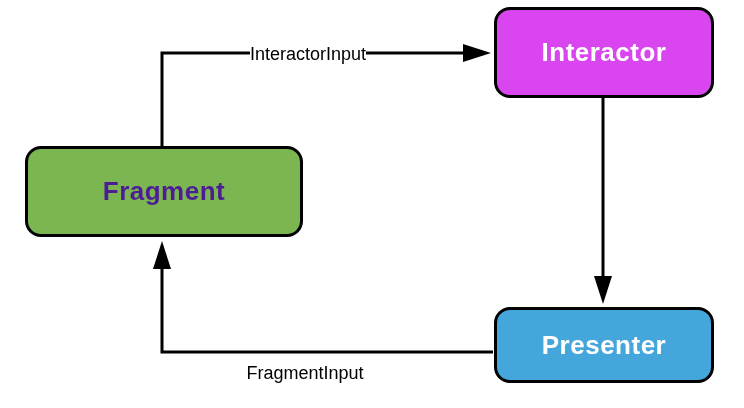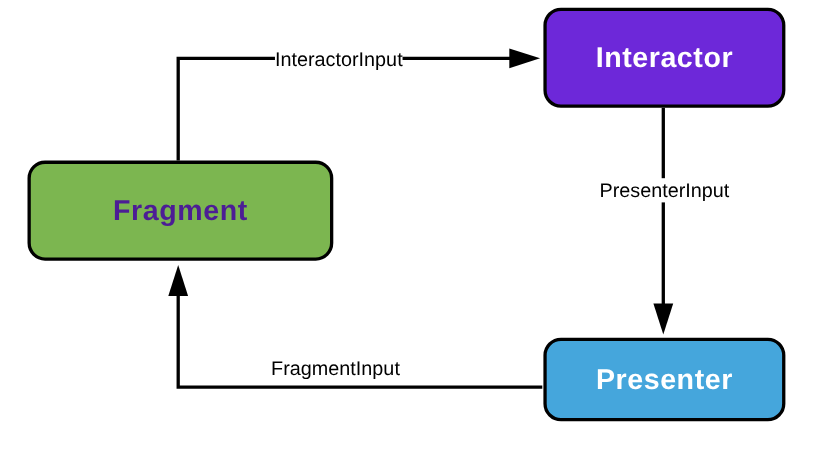--- a/index.html
+++ b/index.html
@@ -56,21 +56,21 @@
     transform: translate(-50%, -50%);
     background: #ffffff;
     color: #000000;
     font-size: 18px;
     line-height: 1;
     white-space: nowrap;
     padding: 2px 0;
   }
   .edge-label-interactor-input { left: 308px; top: 54px; }
   .edge-label-presenter-input  { left: 604px; top: 173px; }
-  .edge-label-fragment-input   { left: 305px; top: 335px; }
+  .edge-label-fragment-input   { left: 305px; top: 373px; }
 </style>
 </head>
 <body>
 
 <div class="canvas">
 
   <svg class="wires" width="744" height="408" viewBox="0 0 744 408">
 
     <polyline class="wire" points="162,146 162,53 464,53" style="stroke: rgb(0, 0, 0);"></polyline>
     <polygon class="head" points="463,44 491,53 463,62" style="fill: rgb(0, 0, 0);"></polygon>
@@ -79,27 +79,26 @@
     <polygon class="head" points="594,276 612,276 603,304" style="fill: rgb(0, 0, 0);"></polygon>
 
     <polyline class="wire" points="493,352 162,352 162,268" style="stroke: rgb(0, 0, 0);"></polyline>
     <polygon class="head" points="153,269 171,269 162,241" style="fill: rgb(0, 0, 0);"></polygon>
   </svg>
 
   <div class="node node-fragment" style="background-color: rgb(124, 182, 80);">
     <span class="node-label" style="color: #4c1d95;">Fragment</span>
   </div>
 
-  <div class="node node-interactor" style="background-color: #6d28d9;">
+  <div class="node node-interactor" style="background-color: #d946ef;">
     <span class="node-label" style="color: rgb(255, 255, 255);">Interactor</span>
   </div>
 
   <div class="node node-presenter" style="background-color: rgb(69, 166, 220);">
     <span class="node-label" style="color: rgb(255, 255, 255);">Presenter</span>
   </div>
 
   <div class="edge-label edge-label-interactor-input">InteractorInput</div>
 
-  <div class="edge-label edge-label-presenter-input">PresenterInput</div>
 
   <div class="edge-label edge-label-fragment-input">FragmentInput</div>
 
 </div>
 
 </body></html>

